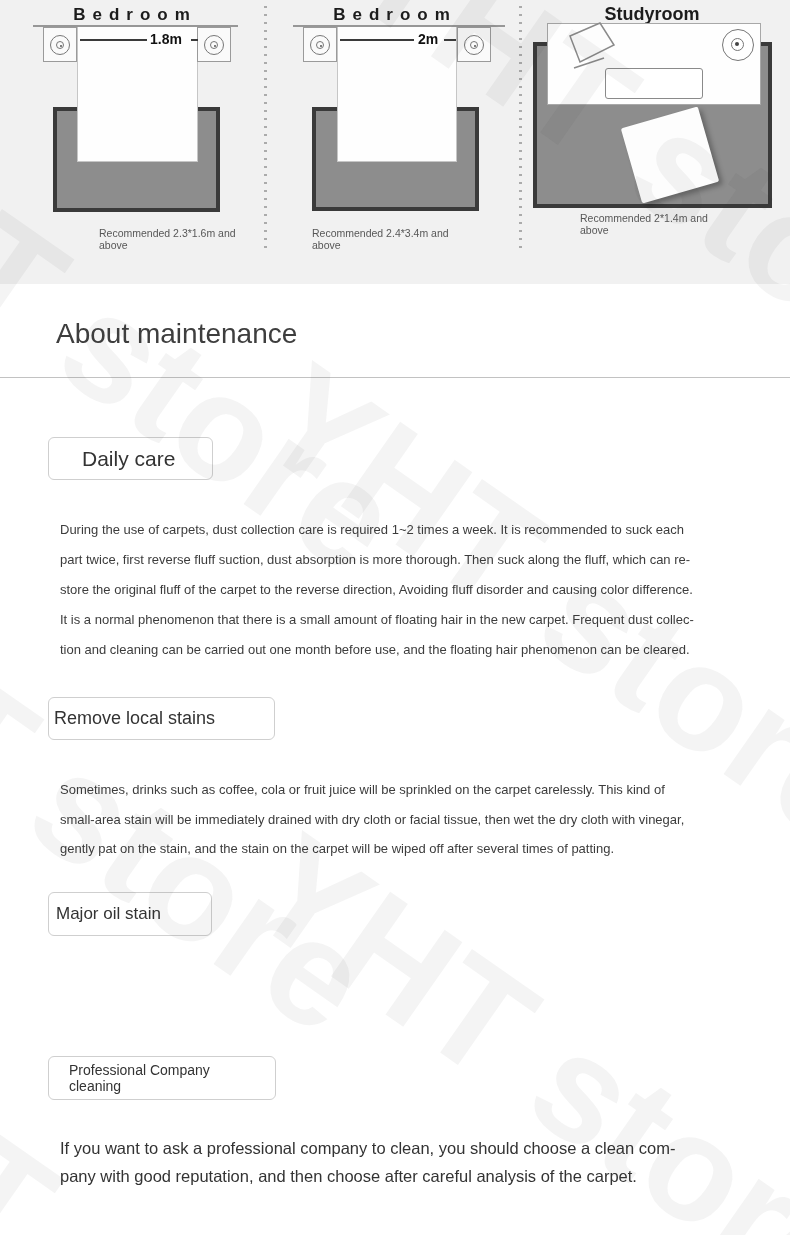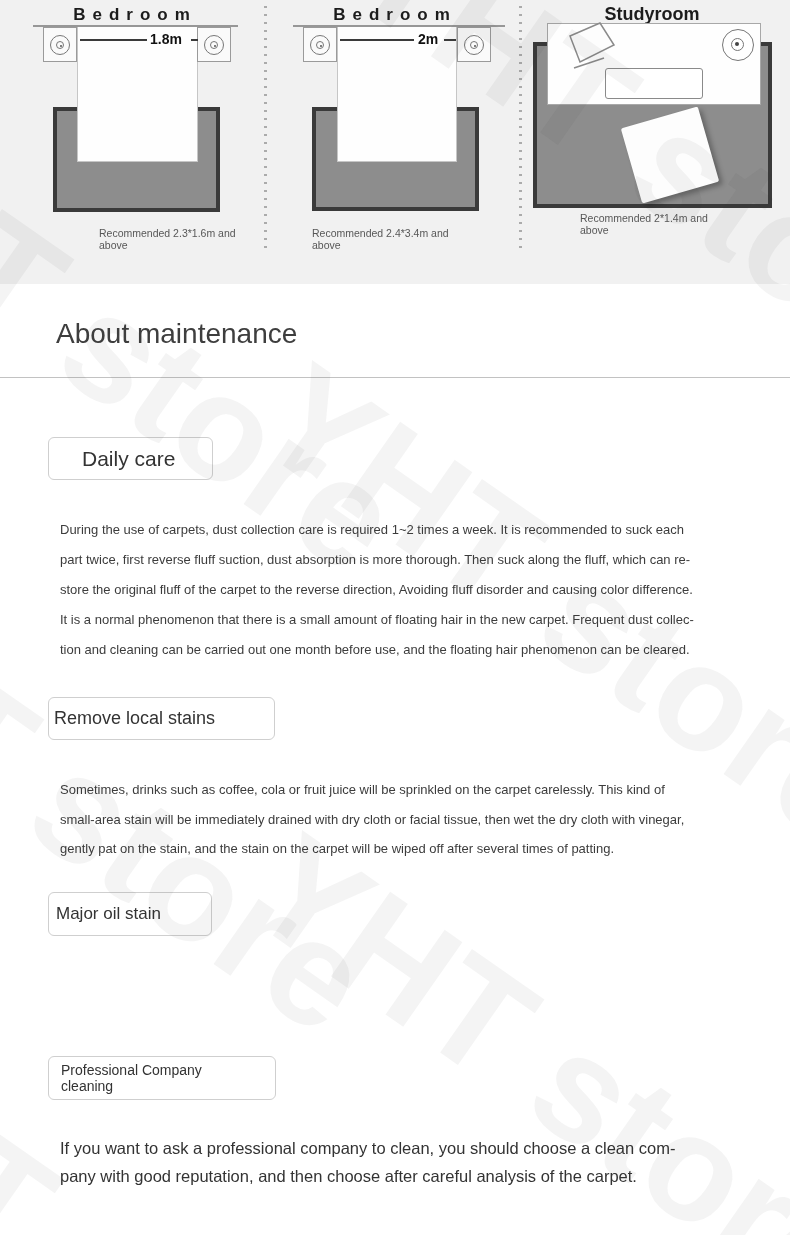--- a/index.html
+++ b/index.html
@@ -137,21 +137,21 @@
 It is a normal phenomenon that there is a small amount of floating hair in the new carpet. Frequent dust collec-
 tion and cleaning can be carried out one month before use, and the floating hair phenomenon can be cleared.</div>
 
   <div class="label-box" style="left:48px; top:697px; width:227px; height:43px; font-size:18px; padding-left:5px;">Remove local stains</div>
   <div class="para" style="left:60px; top:775px; width:660px; font-size:13px; line-height:29.5px;">Sometimes, drinks such as coffee, cola or fruit juice will be sprinkled on the carpet carelessly. This kind of
 small-area stain will be immediately drained with dry cloth or facial tissue, then wet the dry cloth with vinegar,
 gently pat on the stain, and the stain on the carpet will be wiped off after several times of patting.</div>
 
   <div class="label-box" style="left:48px; top:892px; width:164px; height:44px; font-size:17px; padding-left:7px;">Major oil stain</div>
 
-  <div class="label-box" style="left:48px; top:1056px; width:228px; height:44px; font-size:14px; line-height:16px; padding-left:12px;">Professional Company
+  <div class="label-box" style="left:48px; top:1056px; width:228px; height:44px; font-size:14px; line-height:16px; padding-left:20px;">Professional Company
 cleaning</div>
   <div class="para" style="left:60px; top:1134px; width:650px; font-size:16.5px; line-height:28px; color:#333;">If you want to ask a professional company to clean, you should choose a clean com-
 pany with good reputation, and then choose after careful analysis of the carpet.</div>
 
   <div class="watermark-layer">
     <span class="watermark" style="left:420px; top:-120px;">YHT store</span>
     <span class="watermark" style="left:-150px; top:60px;">YHT store</span>
     <span class="watermark" style="left:330px; top:330px;">YHT store</span>
     <span class="watermark" style="left:-180px; top:520px;">YHT store</span>
     <span class="watermark" style="left:320px; top:800px;">YHT store</span>

